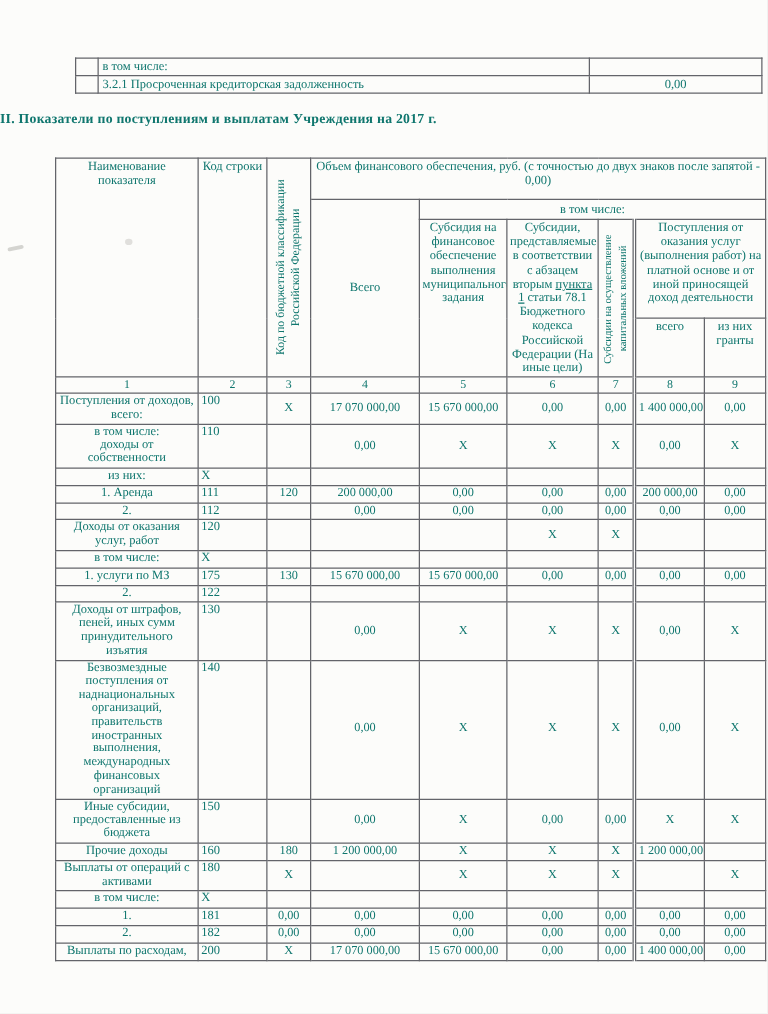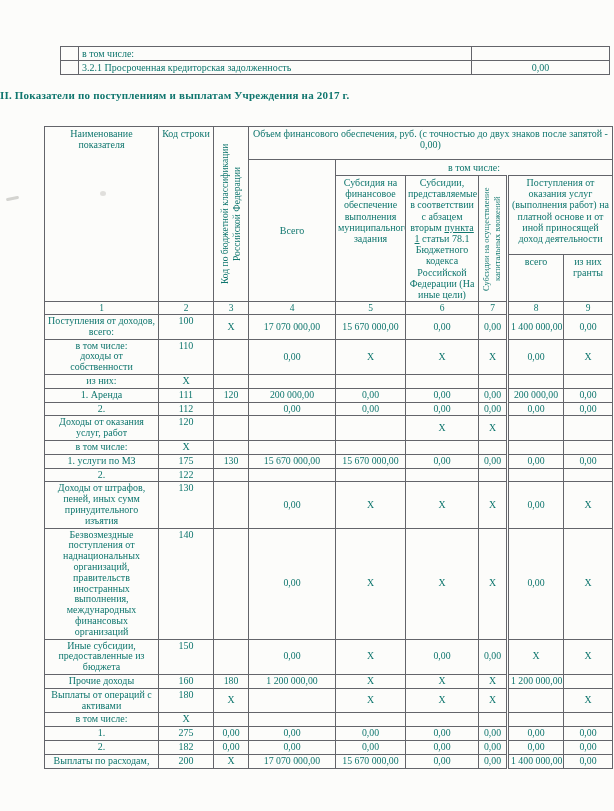--- a/index.html
+++ b/index.html
@@ -27,21 +27,21 @@
   .numrow th{height:12px;vertical-align:middle;font-size:9.5px;padding:0;}
   .vcell{vertical-align:middle !important;padding:0 !important;}
   .vtext{writing-mode:vertical-rl;transform:rotate(180deg);margin:0 auto;
          white-space:pre-line;text-align:center;font-size:9.5px;line-height:1.3;height:162px;}
   .vtext7{height:116px;font-size:8.5px;line-height:1.35;}
   .u{text-decoration:underline;}
   .dbl{border-left:3px double #63646a !important;}
   
   .maintbl td{text-align:center;vertical-align:middle;white-space:nowrap;font-size:9.8px;}
   .maintbl td.c1{text-align:center;vertical-align:top;white-space:pre-line;font-size:10px;}
-  .maintbl td.c2{text-align:center;vertical-align:top;white-space:normal;font-size:10px;}
+  .maintbl td.c2{text-align:left;vertical-align:top;white-space:normal;font-size:10px;}
   
   .smudge1{position:absolute;left:6px;top:197px;width:13px;height:3px;background:#c9c9c5;
            border-radius:2px;transform:rotate(-12deg);opacity:.8;}
   .smudge2{position:absolute;left:100px;top:191px;width:6px;height:5px;background:#dddcd8;
            border-radius:50%;opacity:.9;}
 </style>
 </head>
 <body>
 
 <div class="page">
@@ -285,21 +285,21 @@
           <td class="c3"></td>
           <td class="c4"></td>
           <td class="c5"></td>
           <td class="c6"></td>
           <td class="c7"></td>
           <td class="c8 dbl"></td>
           <td class="c9"></td>
         </tr>
         <tr>
           <td class="c1">1.</td>
-          <td class="c2">275</td>
+          <td class="c2">181</td>
           <td class="c3">0,00</td>
           <td class="c4">0,00</td>
           <td class="c5">0,00</td>
           <td class="c6">0,00</td>
           <td class="c7">0,00</td>
           <td class="c8 dbl">0,00</td>
           <td class="c9">0,00</td>
         </tr>
         <tr>
           <td class="c1">2.</td>

